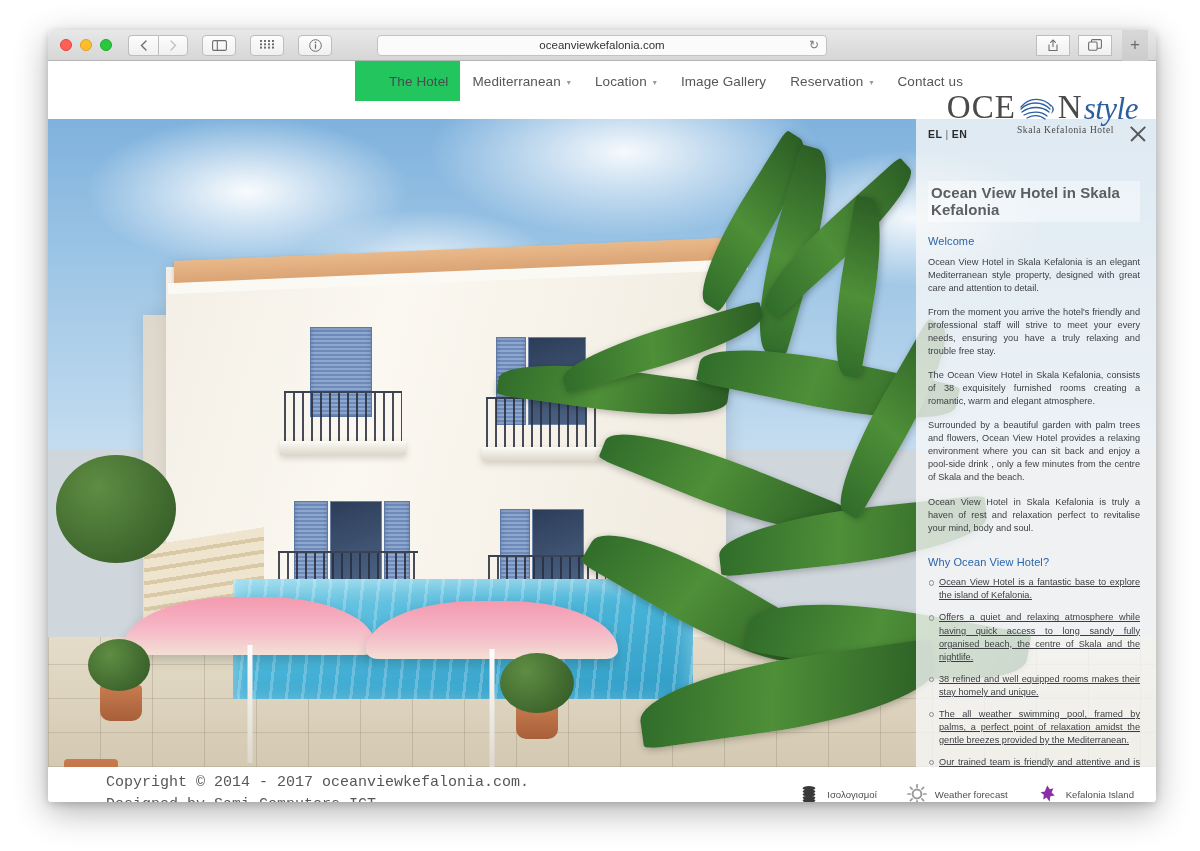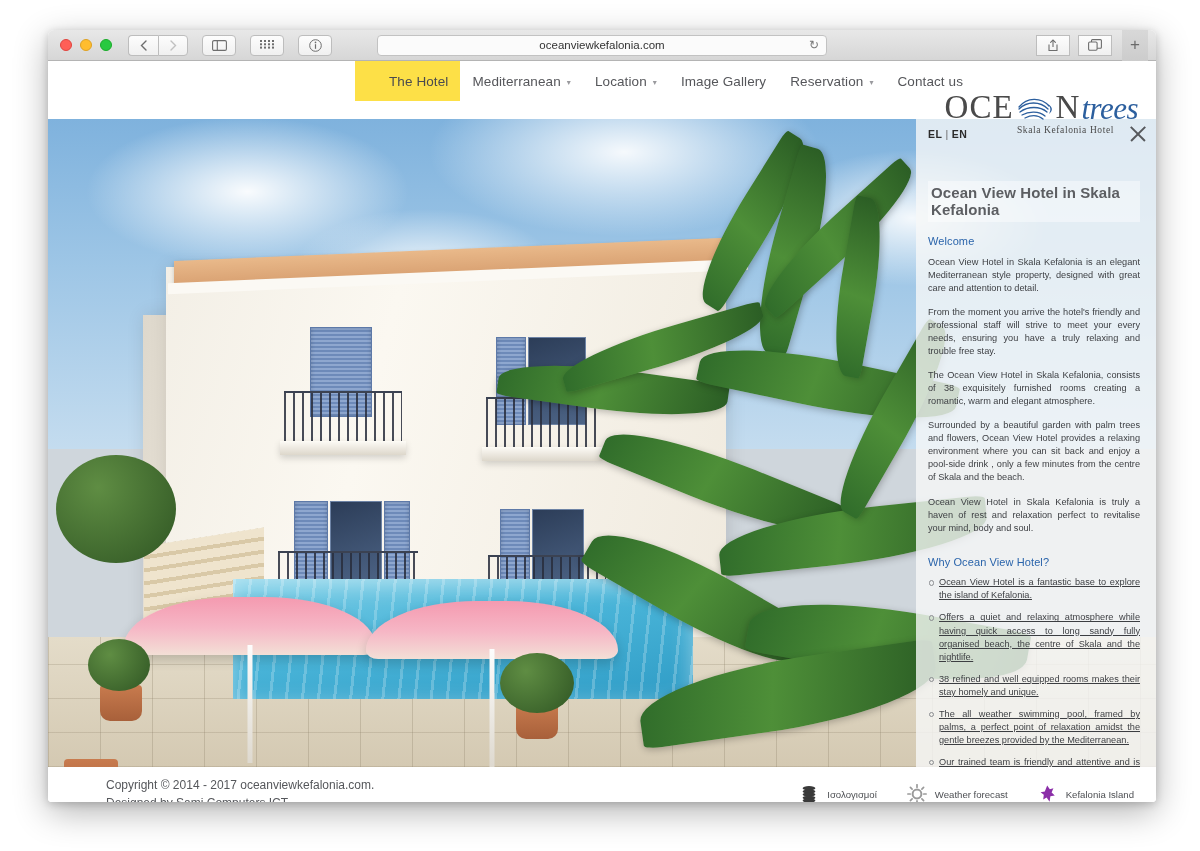--- a/index.html
+++ b/index.html
@@ -134,21 +134,21 @@
     align-items: center;
     padding: 0 12px;
     font-size: 13.5px;
     color: #55565a;
     letter-spacing: 0.1px;
     white-space: nowrap;
     height: 40px;
     font-family: "Liberation Sans", sans-serif;
   }
   .nav-item.active {
-    background: #fde047;
+    background: #22c55e;
     color: #4a4b4f;
     padding-left: 34px;
   }
   .nav-caret {
     display: inline-block;
     margin-left: 6px;
     font-size: 8px;
     color: #9a9a9e;
     transform: translateY(1px);
   }
@@ -418,23 +418,24 @@
   .site-footer {
     height: 54px;
     background: #ffffff;
     display: flex;
     align-items: center;
     padding: 0 22px 0 58px;
     position: relative;
     z-index: 5;
   }
   .copyright {
-    font-size: 12px;
+    font-size: 15px;
     line-height: 1.5;
     color: #55575b;
+    font-family: Liberation Mono, monospace;
   }
   .copyright a {
     color: #55575b;
     text-decoration: underline;
   }
   .footer-links {
     margin-left: auto;
     display: flex;
     align-items: center;
     gap: 30px;
@@ -570,21 +571,21 @@
               <g fill="none" stroke="#2c5f9e" stroke-width="1.3" stroke-linecap="round">
                 <path d="M4 14 C12 4, 26 4, 34 13"></path>
                 <path d="M4 16 C12 8, 25 8, 33 16"></path>
                 <path d="M5 19 C13 13, 25 13, 32 19"></path>
                 <path d="M7 22 C14 18, 24 18, 30 23"></path>
                 <path d="M10 25 C16 22, 23 22, 28 26"></path>
               </g>
               <path d="M33 11 C38 14, 38 18, 34 21 C36 17, 36 15, 33 11 Z" fill="#2c5f9e"></path>
             </svg>
             <span class="logo-n">N</span>
-            <span class="logo-view">trees</span>
+            <span class="logo-view">style</span>
           </div>
           <div class="logo-sub">Skala Kefalonia Hotel</div>
         </div>
       </div>
 
       <div class="stage">
 
         <div class="photo">
           <div class="sky"></div>
 

